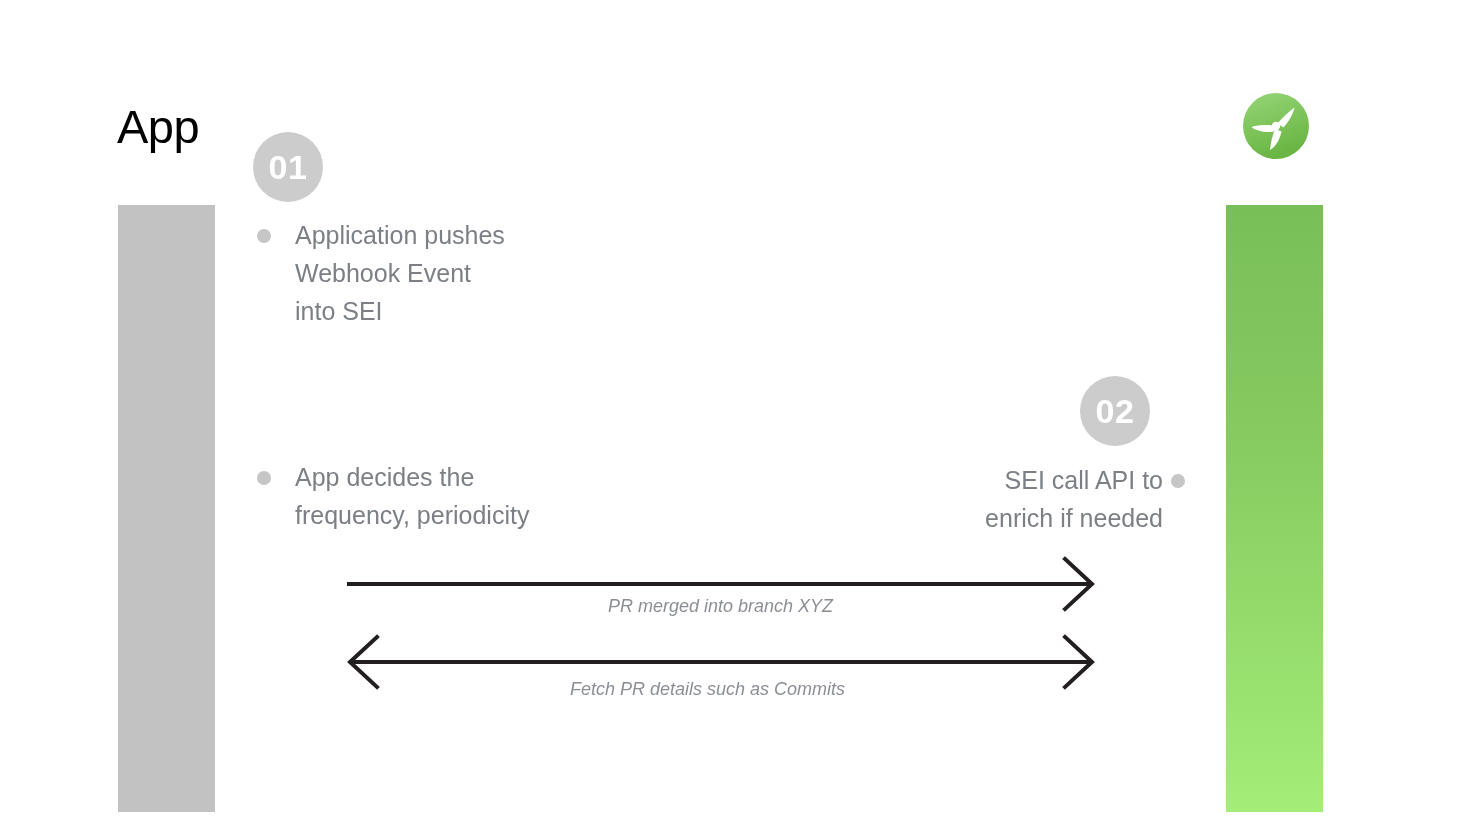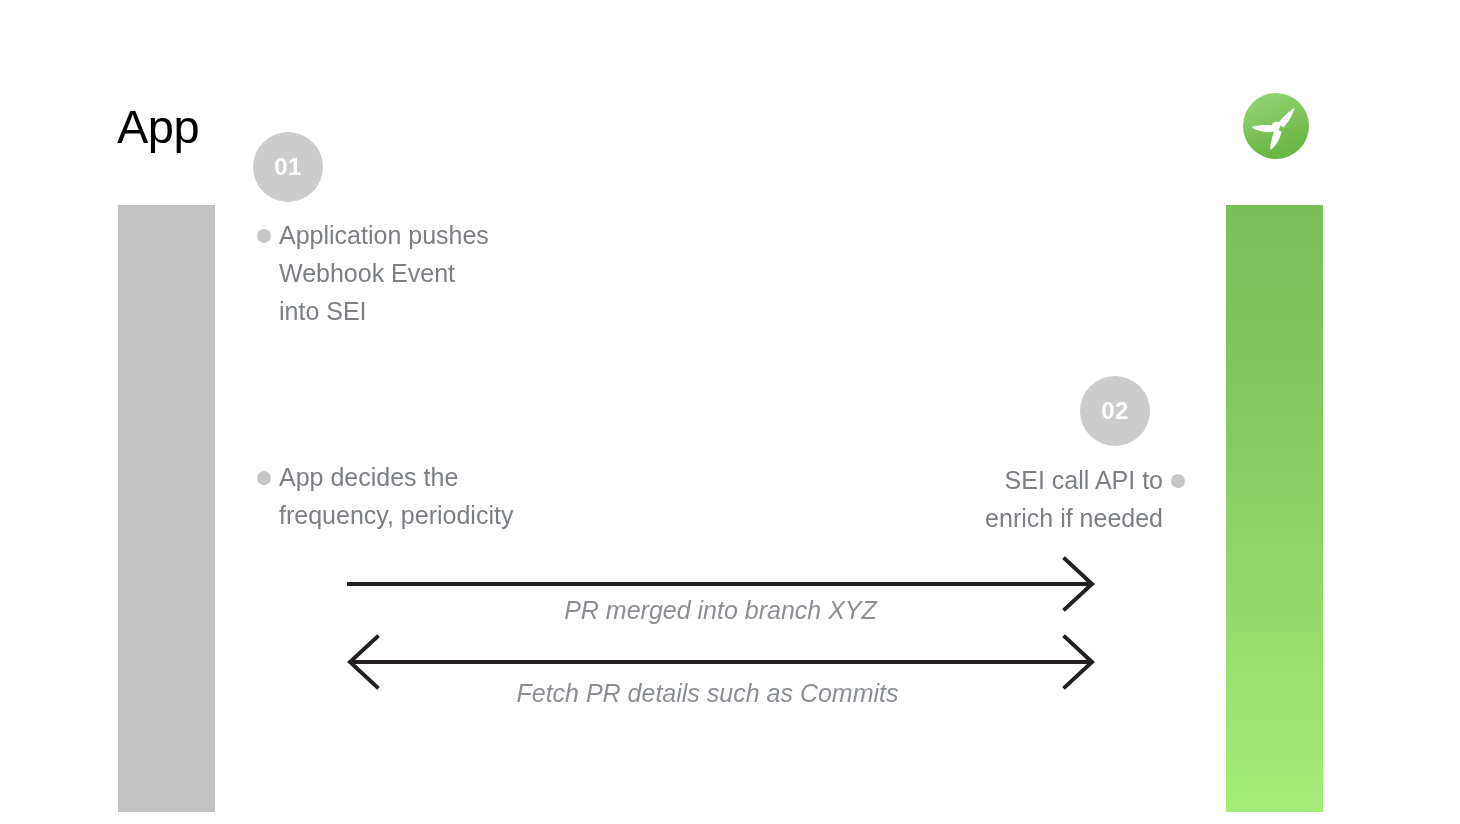--- a/index.html
+++ b/index.html
@@ -51,21 +51,21 @@
   }
 
   
   .step-badge {
     position: absolute;
     width: 70px;
     height: 70px;
     border-radius: 50%;
     background: #cccccc;
     color: #ffffff;
-    font-size: 24px;
+    font-size: 34px;
     font-weight: bold;
     display: flex;
     align-items: center;
     justify-content: center;
     letter-spacing: 0.5px;
   }
   .badge-01 { left: 253px; top: 132px; }
   .badge-02 { left: 1080px; top: 376px; }
 
   
@@ -73,21 +73,21 @@
     position: absolute;
   }
   .bullet {
     position: relative;
     display: flex;
     align-items: flex-start;
     font-size: 25px;
     line-height: 38px;
     color: #7c8085;
   }
-  .bullet.left { flex-direction: row; }
+  .bullet.left { flex-direction: row; gap: 16px; }
   .bullet.right { flex-direction: row-reverse; text-align: right; justify-content: flex-start; }
   .bullet-dot {
     flex: 0 0 auto;
     width: 14px;
     height: 14px;
     border-radius: 50%;
     background: #c6c6c6;
     margin-top: 13px;
   }
   .bullet.left .bullet-dot { margin-right: 8px; }
@@ -102,21 +102,21 @@
   
   .arrow-svg {
     position: absolute;
     left: 330px;
     top: 550px;
     width: 790px;
     height: 170px;
   }
   .arrow-label {
     position: absolute;
-    font-size: 25px;
+    font-size: 18px;
     font-style: italic;
     color: #8b8f94;
     white-space: nowrap;
     text-align: center;
   }
   .label-1 { left: 349px; top: 596px; width: 743px; }
   .label-2 { left: 336px; top: 679px; width: 743px; }
 
   
   .logo {

